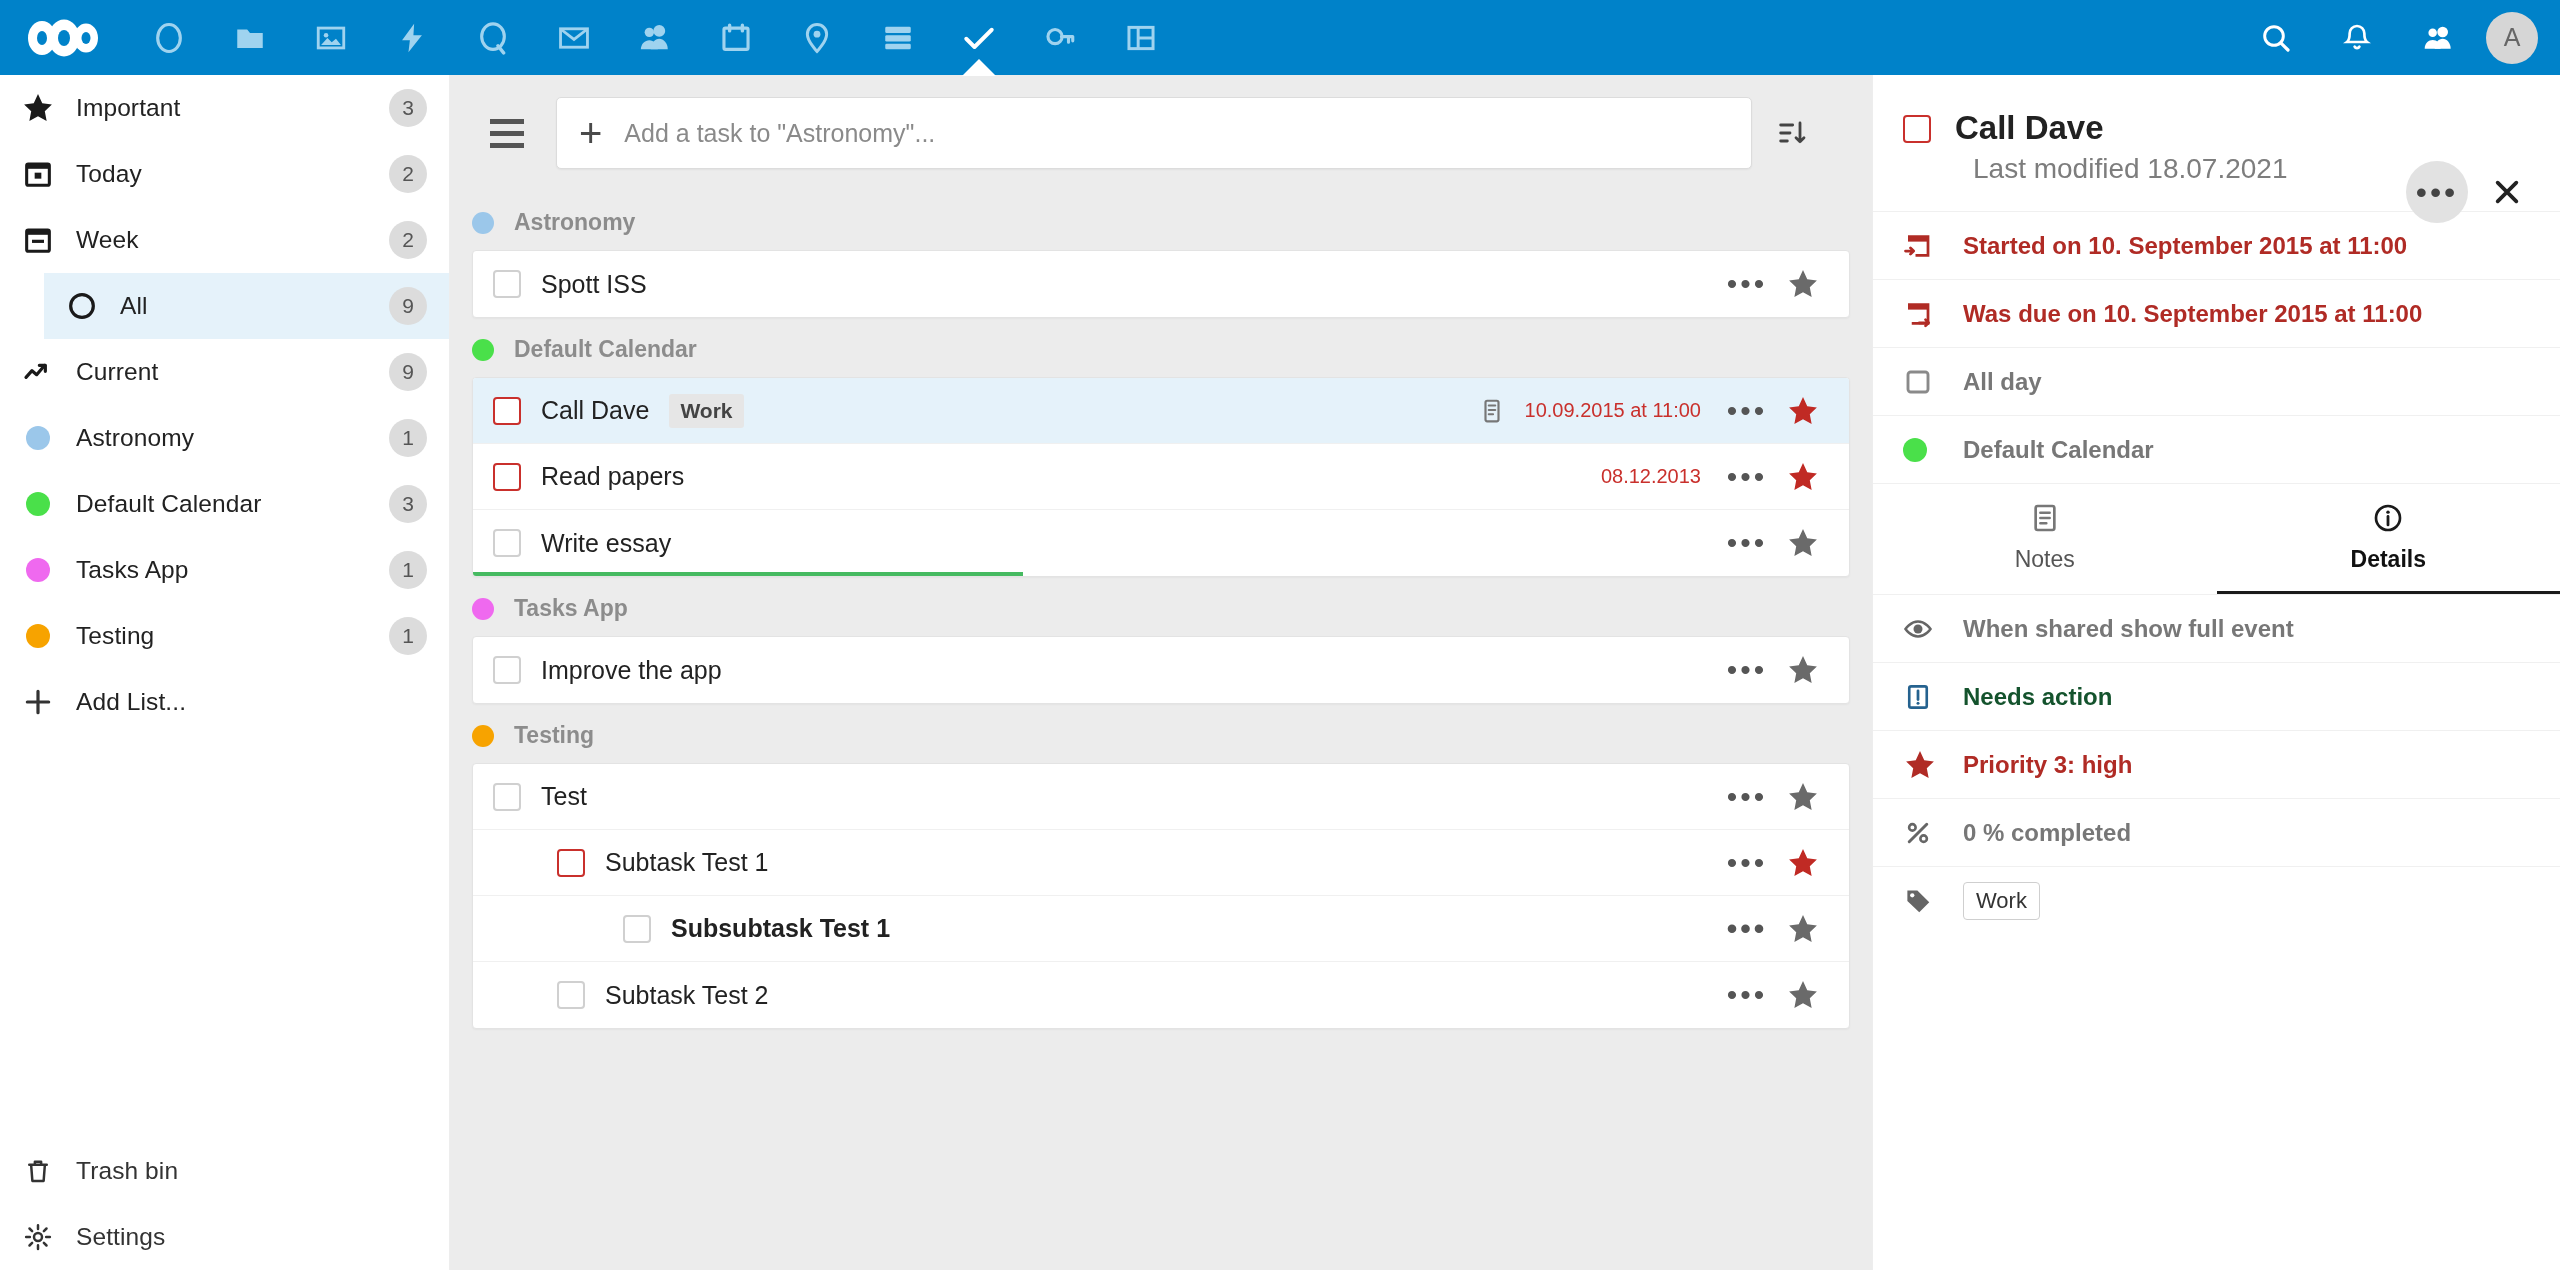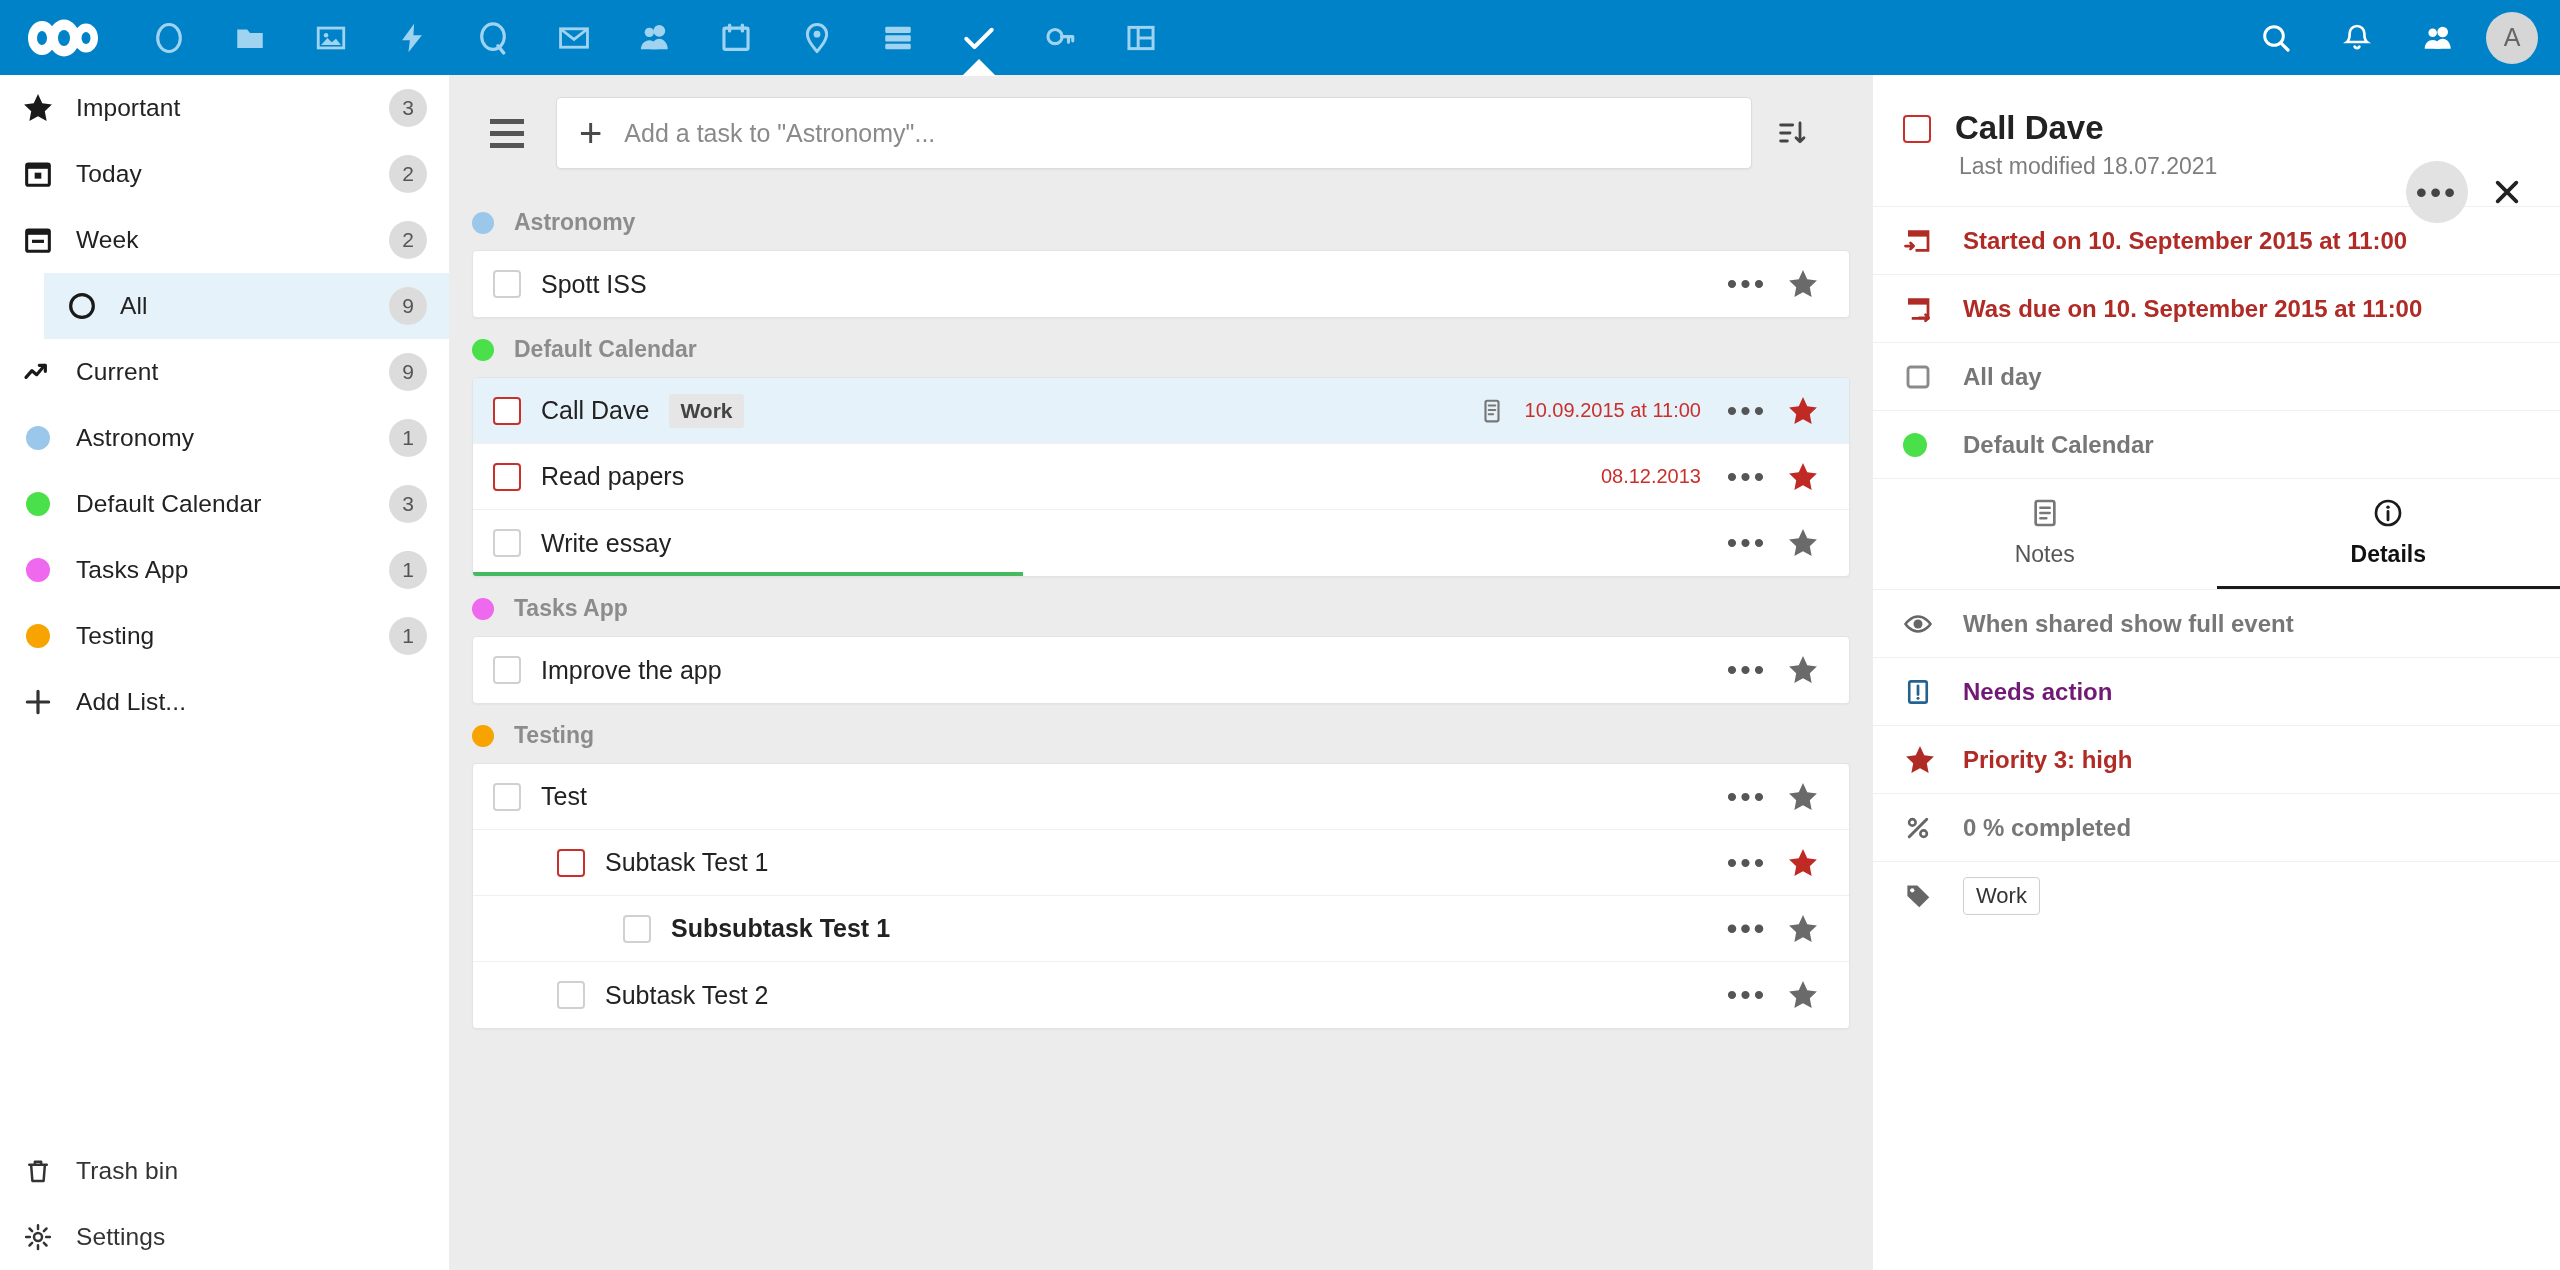--- a/index.html
+++ b/index.html
@@ -125,40 +125,40 @@
 
   
   #detail {
     position: absolute; top: 75px; right: 0; width: 688px; height: 1195px;
     background: #fff; border-left: 1px solid #ededed;
   }
   #detail-head { padding: 34px 30px 26px 30px; position: relative; }
   #detail-title-row { display: flex; align-items: flex-start; }
   #detail-title-row .cb { margin-top: 6px; }
   #detail-title { font-size: 33px; font-weight: bold; color: #222; margin-left: 24px; }
-  #detail-sub { font-size: 23px; color: #7d7d7d; margin-left: 56px; margin-top: 6px; }
+  #detail-sub { font-size: 28px; color: #7d7d7d; margin-left: 70px; margin-top: 6px; }
   #detail-menu {
     position: absolute; right: 92px; top: 86px; width: 62px; height: 62px;
     border-radius: 50%; background: #e2e2e2; display: flex; align-items: center;
     justify-content: center; font-size: 32px; color: #444; letter-spacing: 3px;
     cursor: pointer; line-height: 1;
   }
   #detail-close {
     position: absolute; right: 22px; top: 86px; width: 62px; height: 62px;
     display: flex; align-items: center; justify-content: center; cursor: pointer;
   }
   .drow {
     display: flex; align-items: center; height: 68px; padding: 0 30px;
     border-top: 1px solid #f0f0f0; cursor: pointer;
   }
   .drow .dico { width: 54px; min-width: 54px; display:flex; align-items:center; }
   .drow .dlabel { font-size: 24px; font-weight: bold; margin-left: 6px; }
   .dlabel.red { color: #b02b25; }
   .dlabel.grey { color: #777; }
-  .dlabel.blue { color: #701a75; }
+  .dlabel.blue { color: #14532d; }
   #tabs { display: flex; border-top: 1px solid #f0f0f0; }
   .tab {
     flex: 1; height: 110px; display: flex; flex-direction: column;
     align-items: center; justify-content: center; gap: 8px; cursor: pointer;
     border-bottom: 3px solid transparent;
   }
   .tab.active { border-bottom: 3px solid #1a1a1a; }
   .tab .tlabel { font-size: 23px; color: #555; }
   .tab.active .tlabel { color: #111; font-weight: bold; }
   .tagchip {

